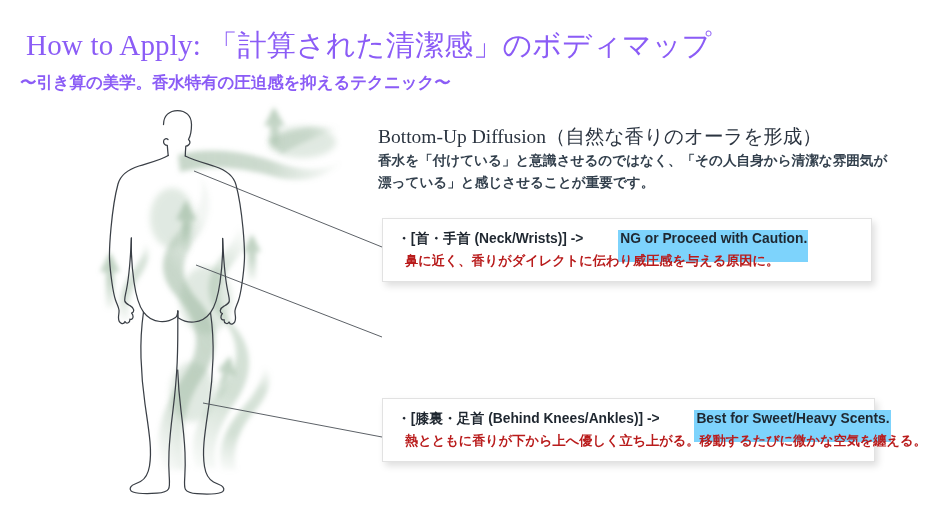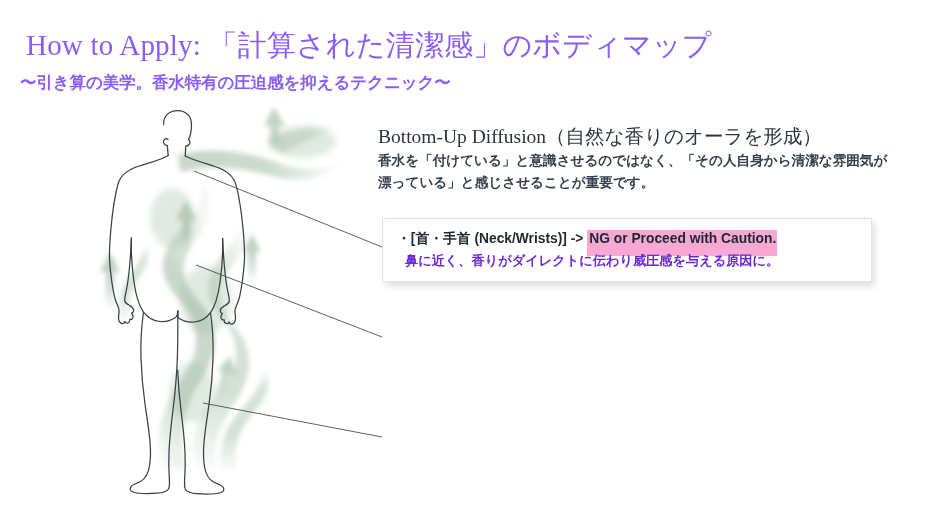--- a/index.html
+++ b/index.html
@@ -76,28 +76,29 @@
     padding: 10px 14px 11px 14px;
   }
   .card-line1 {
     font-size: 13.8px;
     font-weight: 700;
     color: #1f2730;
     white-space: nowrap;
     line-height: 1.45;
   }
   .card-line1 .hl {
-    background: #f9a8d4;
-    padding: 1px 1px 10px 2px;
+    background: #7dd3fc;
+    padding: 1px 1px 16px 2px;
     box-decoration-break: clone;
+    margin-left: 31px;
   }
   .card-line2 {
     font-size: 13.2px;
     font-weight: 700;
-    color: #6d28d9;
+    color: #b91c1c;
     white-space: nowrap;
     line-height: 1.45;
     padding-left: 8px;
     margin-top: 2px;
   }
 
   #card-neck   { left: 382px; top: 218px; width: 490px; }
   #card-waist  { left: 382px; top: 308px; width: 490px; }
   #card-knees  { left: 382px; top: 398px; width: 493px; }
 
@@ -324,14 +325,20 @@
   <div class="section-body">香水を「付けている」と意識させるのではなく、「その人自身から清潔な雰囲気が漂っている」と感じさせることが重要です。</div>
 
   <div class="card" id="card-neck">
     <div class="card-line1">
       <span>・[首・手首 (Neck/Wrists)] -&gt; </span><span class="hl">NG or Proceed with Caution.</span>
     </div>
     <div class="card-line2">鼻に近く、香りがダイレクトに伝わり威圧感を与える原因に。</div>
   </div>
 
 
+  <div class="card" id="card-knees">
+    <div class="card-line1">
+      <span>・[膝裏・足首 (Behind Knees/Ankles)] -&gt; </span><span class="hl">Best for Sweet/Heavy Scents.</span>
+    </div>
+    <div class="card-line2">熱とともに香りが下から上へ優しく立ち上がる。移動するたびに微かな空気を纏える。</div>
+  </div>
 
 </div>
 
 </body></html>

